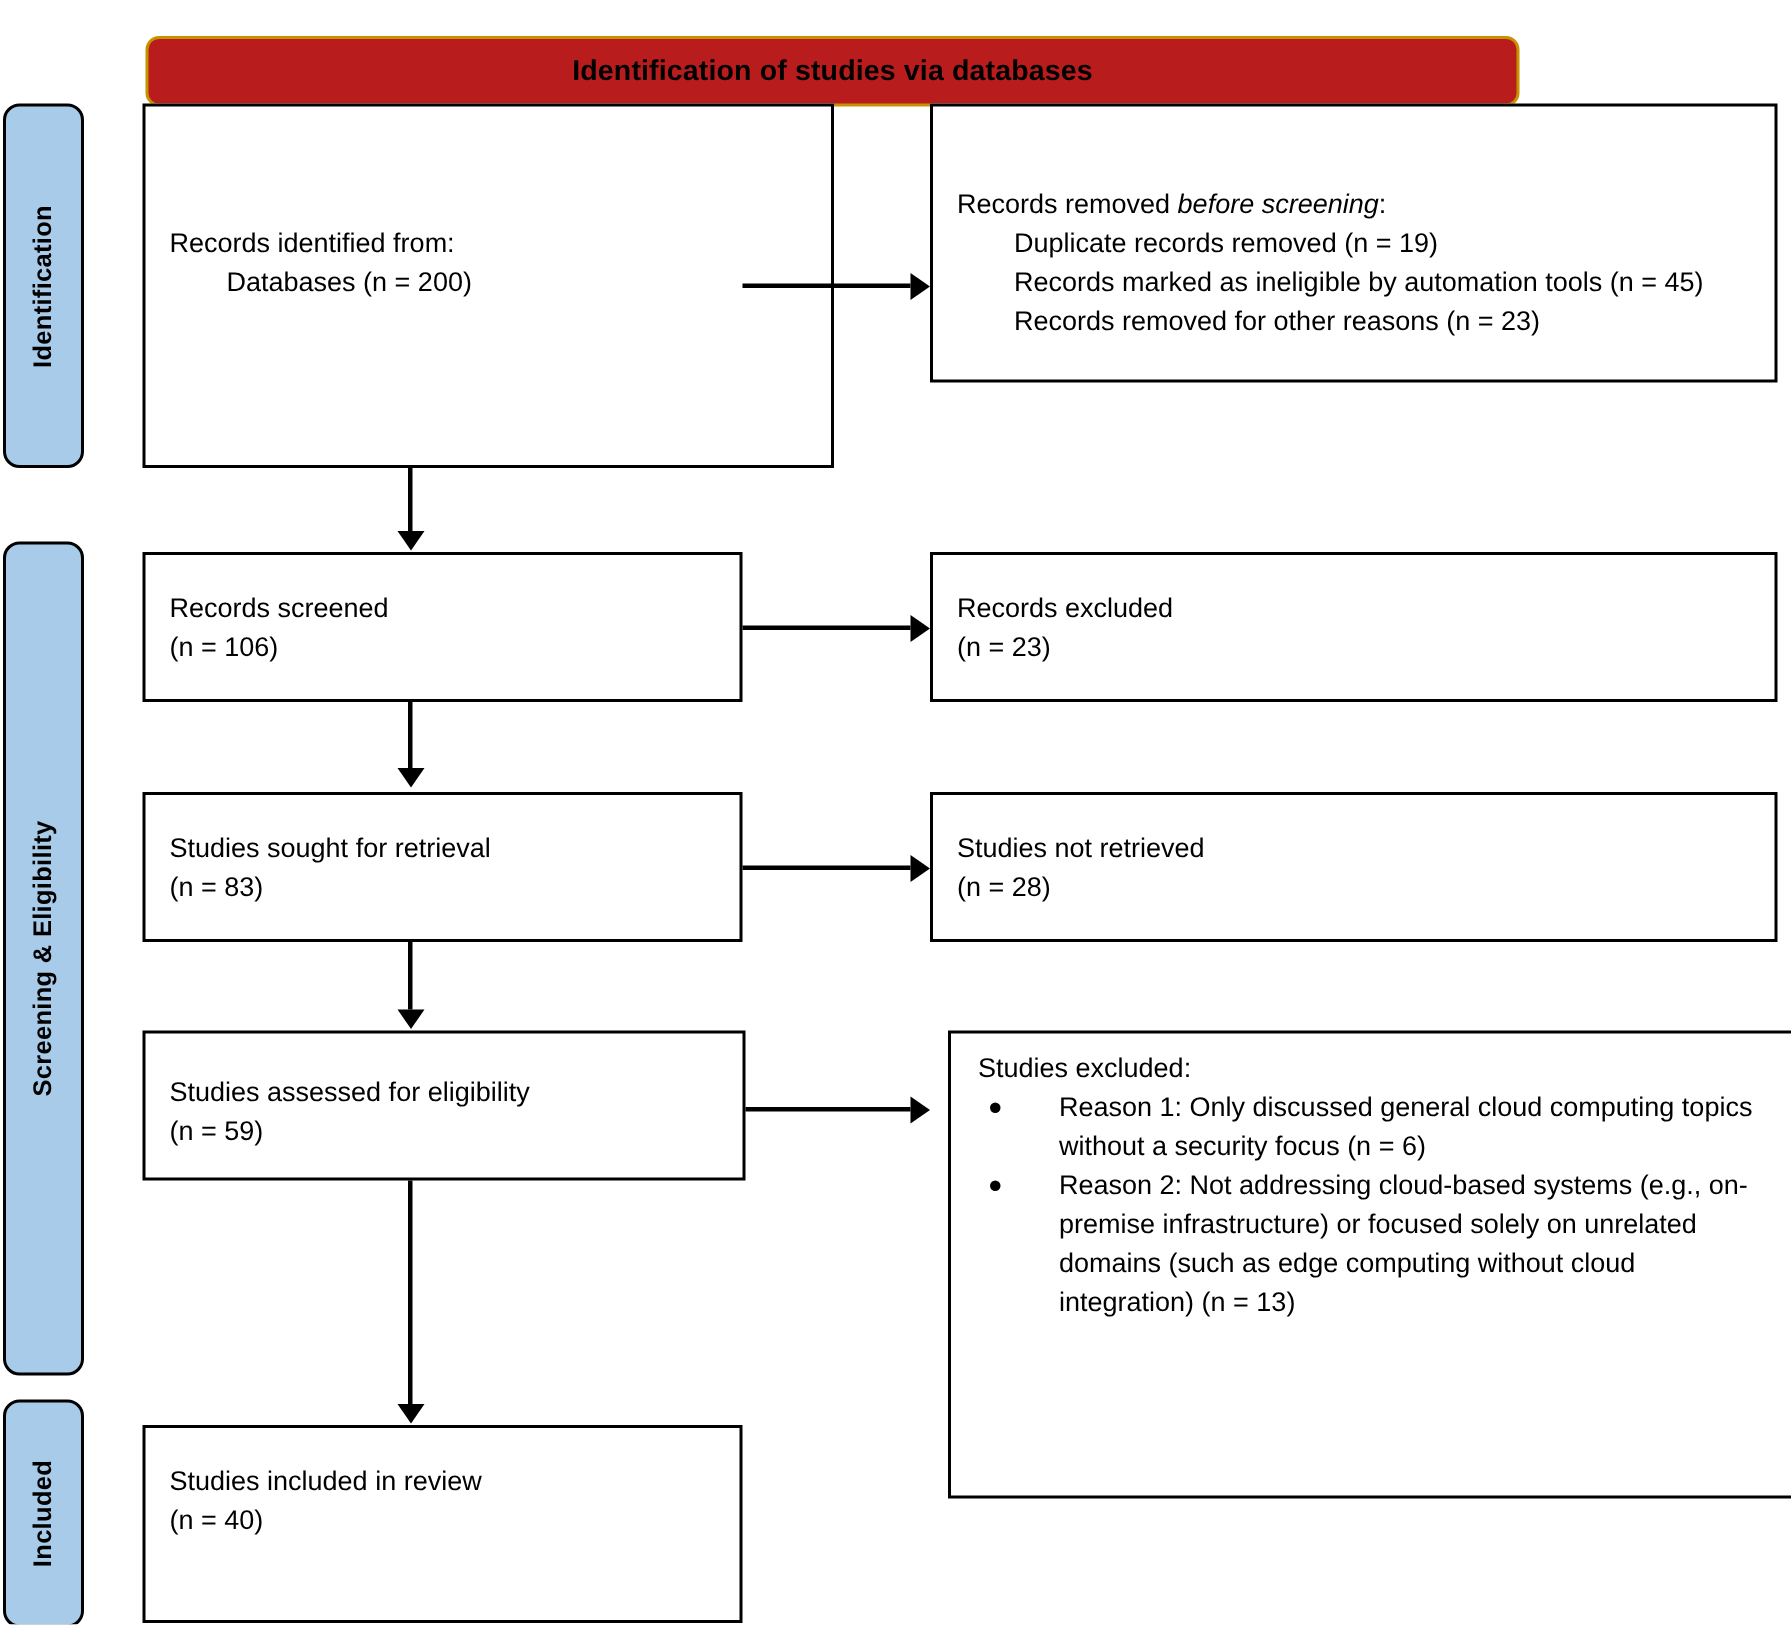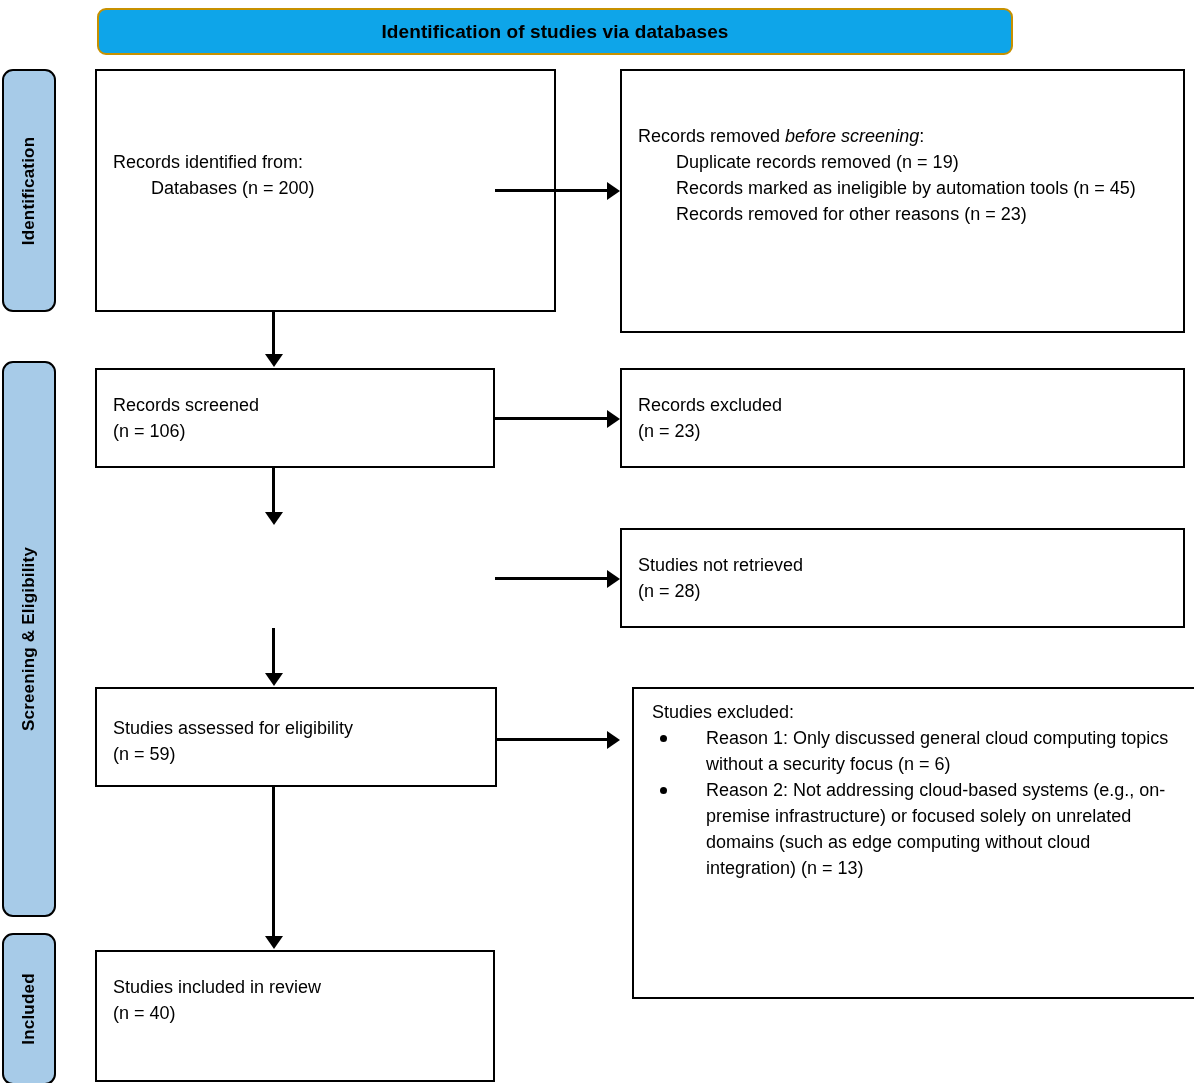--- a/index.html
+++ b/index.html
@@ -16,24 +16,24 @@
     width: 1194px;
     height: 1083px;
     overflow: hidden;
     background: #ffffff;
   }
 
   
   .banner {
     position: absolute;
     left: 97px;
-    top: 8px;
+    top: 24px;
     width: 916px;
     height: 47px;
-    background: #0ea5e9;
+    background: #b91c1c;
     border: 2px solid #C79100;
     border-radius: 9px;
     box-sizing: border-box;
     display: flex;
     align-items: center;
     justify-content: center;
   }
   .banner-title {
     font-size: 19px;
     font-weight: bold;
@@ -80,21 +80,21 @@
     line-height: 26px;
     color: #000000;
   }
   .box-text .indent { padding-left: 38px; display: block; }
   .box-text .it { font-style: italic; }
 
   
   #box-identified       { left: 95px;  top: 69px;  width: 461px; height: 243px; }
   #box-identified .box-text { top: 78px; }
 
-  #box-removed          { left: 620px; top: 69px;  width: 565px; height: 264px; text-decoration: underline; }
+  #box-removed          { left: 620px; top: 69px;  width: 565px; height: 186px; text-decoration: underline; }
   #box-removed .box-text { top: 52px; }
 
   #box-screened         { left: 95px;  top: 368px; width: 400px; height: 100px; }
   #box-screened .box-text { top: 22px; }
 
   #box-records-excluded { left: 620px; top: 368px; width: 565px; height: 100px; }
   #box-records-excluded .box-text { top: 22px; }
 
   #box-sought           { left: 95px;  top: 528px; width: 400px; height: 100px; }
   #box-sought .box-text { top: 22px; }
@@ -195,20 +195,26 @@
     </div>
   </div>
 
   <div class="box" id="box-records-excluded">
     <div class="box-text">
       <span>Records excluded</span><br>
       <span>(n = 23)</span>
     </div>
   </div>
 
+  <div class="box" id="box-sought">
+    <div class="box-text">
+      <span>Studies sought for retrieval</span><br>
+      <span>(n = 83)</span>
+    </div>
+  </div>
 
   <div class="box" id="box-not-retrieved">
     <div class="box-text">
       <span>Studies not retrieved</span><br>
       <span>(n = 28)</span>
     </div>
   </div>
 
   <div class="box" id="box-assessed">
     <div class="box-text">

